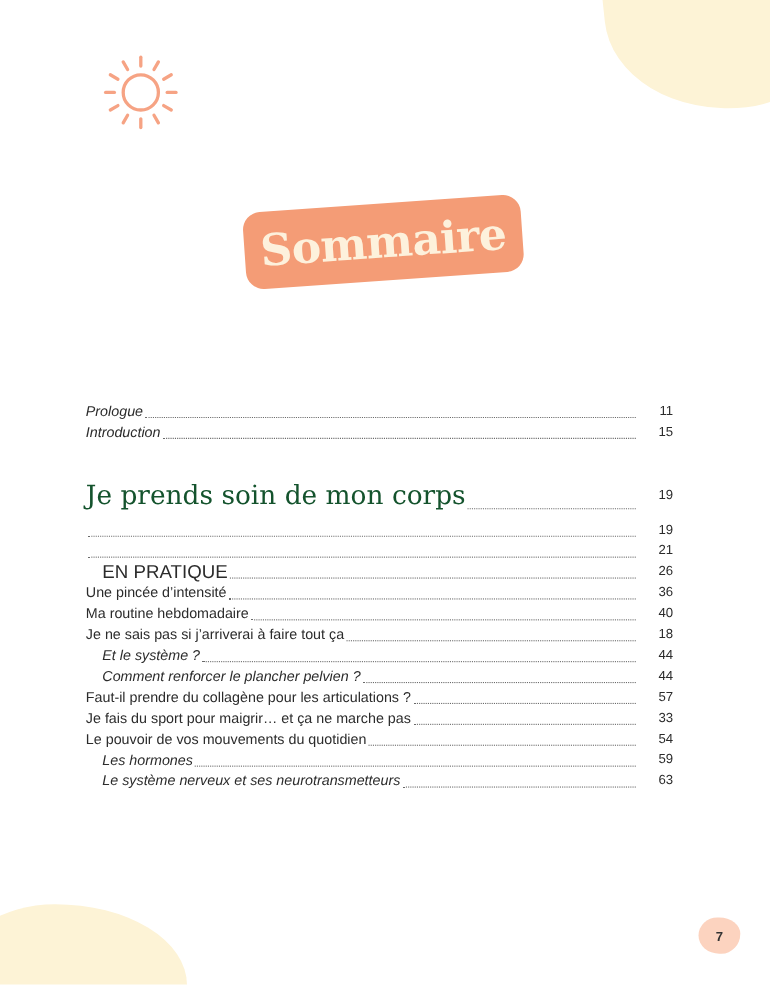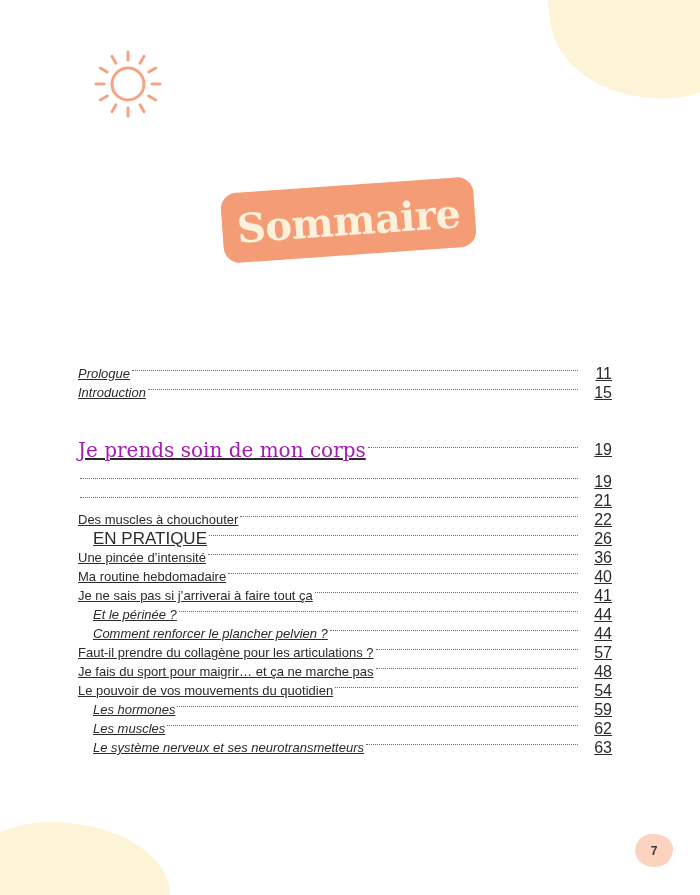--- a/index.html
+++ b/index.html
@@ -25,35 +25,34 @@
       position: absolute; left: 222px; top: 185px; width: 253px; height: 70px;
       background: #f49c76; border-radius: 16px; transform: rotate(-4deg);
       display: flex; align-items: center; justify-content: center;
     }
     .title-badge span {
       font-family: "DejaVu Serif", "Liberation Serif", serif; font-weight: bold;
       font-size: 40px; color: #fdf1dc; letter-spacing: -0.5px;
     }
     .toc { position: absolute; left: 78px; top: 364px; width: 534px; }
     .row {
-      display: flex; align-items: center; height: 19px; font-size: 13px; line-height: 19px;
+      display: flex; align-items: flex-end; height: 19px; font-size: 13px; line-height: 19px;
       color: #2b2b2b;
-      text-decoration: underline;
     }
     .row .label { white-space: nowrap; }
     .row .leader {
       flex: 1; margin: 0 2px; border-bottom: 1px dotted #6a6a6a; height: 0; transform: translateY(-3px);
     }
-    .row .page { width: 30px; text-align: right; margin-left: 2px; font-size: 16px; }
+    .row .page { width: 30px; text-align: right; margin-left: 2px; font-size: 12px; }
     .row.italic .label { font-style: italic; }
     .row.sub { padding-left: 15px; }
     .row.small .label { font-size: 17px; }
     .row.chapter { height: 32px; line-height: 32px; }
     .row.chapter .label {
-      font-family: "DejaVu Serif", "Liberation Serif", serif; font-size: 20px; color: #a21caf;
+      font-family: "DejaVu Serif", "Liberation Serif", serif; font-size: 24px; color: #14532d;
     }
     .gap-sm { height: 26px; }
     .gap-xs { height: 6px; }
     .page-badge {
       position: absolute; left: 635px; top: 834px; width: 38px; height: 33px;
       background: #fcd3bf; border-radius: 45% 50% 45% 50% / 50% 45% 55% 50%;
       display: flex; align-items: center; justify-content: center;
       font-size: 12px; font-weight: bold; color: #333;
     }
   </style>
@@ -107,79 +106,69 @@
   <div class="gap-xs"></div>
 
   <div class="row">
     <span class="leader"></span>
     <span class="page">19</span>
   </div>
   <div class="row">
     <span class="leader"></span>
     <span class="page">21</span>
   </div>
-  <div class="row">
-    <span class="label">Des muscles à chouchouter</span>
-    <span class="leader"></span>
-    <span class="page">22</span>
-  </div>
   <div class="row sub small">
     <span class="label">EN PRATIQUE</span>
     <span class="leader"></span>
     <span class="page">26</span>
   </div>
   <div class="row">
     <span class="label">Une pincée d’intensité</span>
     <span class="leader"></span>
     <span class="page">36</span>
   </div>
   <div class="row">
     <span class="label">Ma routine hebdomadaire</span>
     <span class="leader"></span>
     <span class="page">40</span>
   </div>
   <div class="row">
     <span class="label">Je ne sais pas si j’arriverai à faire tout ça</span>
     <span class="leader"></span>
-    <span class="page">41</span>
+    <span class="page">18</span>
   </div>
   <div class="row sub italic">
-    <span class="label">Et le périnée ?</span>
+    <span class="label">Et le système ?</span>
     <span class="leader"></span>
     <span class="page">44</span>
   </div>
   <div class="row sub italic">
     <span class="label">Comment renforcer le plancher pelvien ?</span>
     <span class="leader"></span>
     <span class="page">44</span>
   </div>
   <div class="row">
     <span class="label">Faut-il prendre du collagène pour les articulations ?</span>
     <span class="leader"></span>
     <span class="page">57</span>
   </div>
   <div class="row">
     <span class="label">Je fais du sport pour maigrir… et ça ne marche pas</span>
     <span class="leader"></span>
-    <span class="page">48</span>
+    <span class="page">33</span>
   </div>
   <div class="row">
     <span class="label">Le pouvoir de vos mouvements du quotidien</span>
     <span class="leader"></span>
     <span class="page">54</span>
   </div>
   <div class="row sub italic">
     <span class="label">Les hormones</span>
     <span class="leader"></span>
     <span class="page">59</span>
-  </div>
-  <div class="row sub italic">
-    <span class="label">Les muscles</span>
-    <span class="leader"></span>
-    <span class="page">62</span>
   </div>
   <div class="row sub italic">
     <span class="label">Le système nerveux et ses neurotransmetteurs</span>
     <span class="leader"></span>
     <span class="page">63</span>
   </div>
 </div>
 
 <div class="page-badge">
   <span>7</span>

